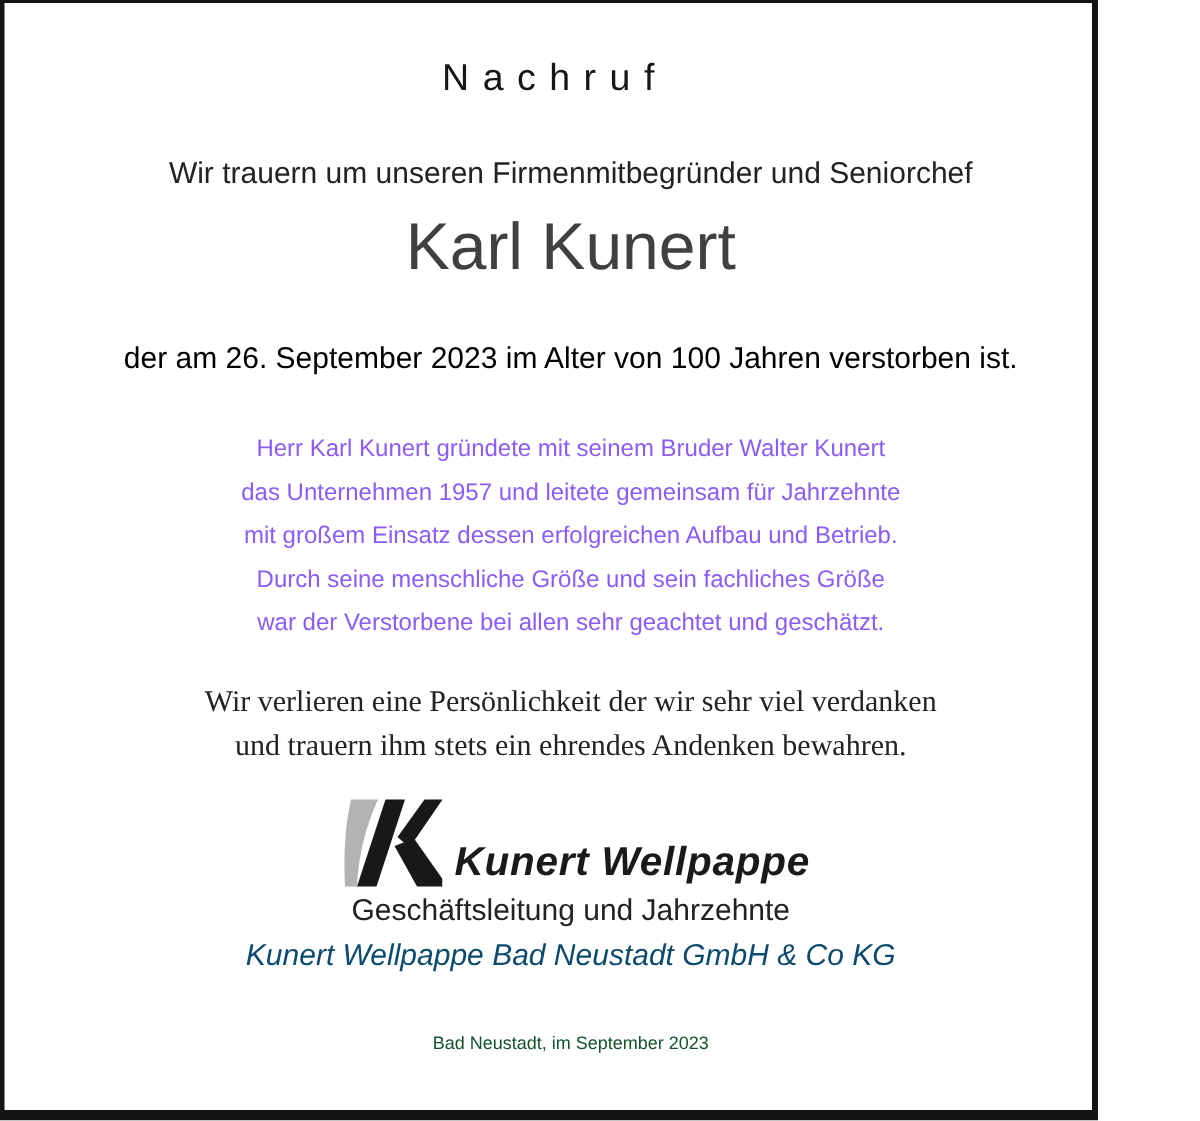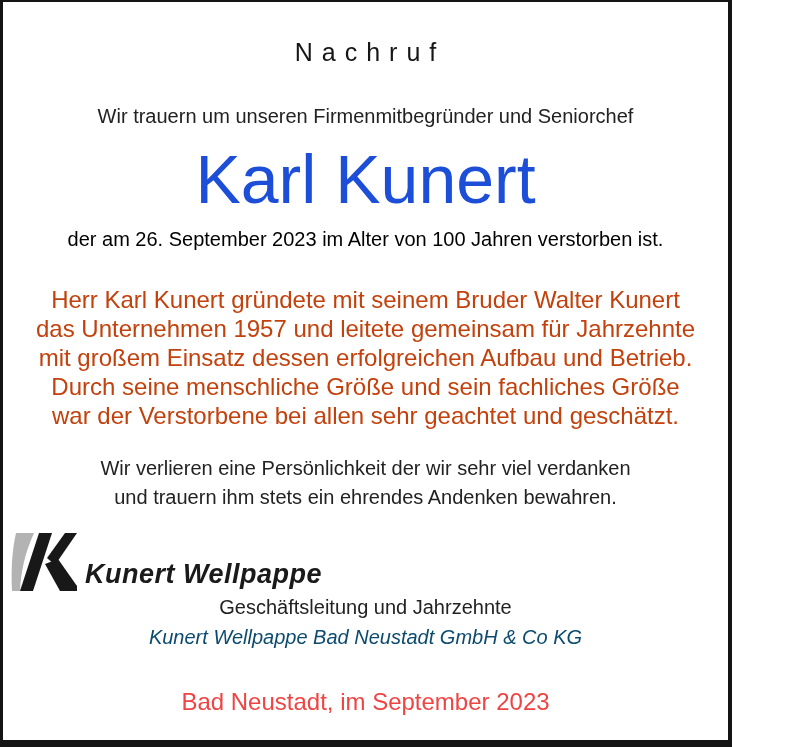--- a/index.html
+++ b/index.html
@@ -19,80 +19,82 @@
     border-bottom: 7px solid #141414;
     font-family: "Liberation Sans", "DejaVu Sans", sans-serif;
     color: #1f1f1f;
     overflow: hidden;
   }
   .block {
     position: absolute;
     left: 0;
     right: 0;
     text-align: center;
+    padding-left: 30px;
   }
   .title {
     top: 36px;
     font-size: 25px;
     letter-spacing: 9px;
     padding-left: 9px; 
     color: #161616;
   }
   .intro {
     top: 103px;
     font-size: 20px;
     color: #222222;
   }
   .name {
     top: 138px;
-    font-size: 68px;
+    font-size: 44px;
     line-height: 1.15;
     font-weight: 400;
-    color: #1d4ed8;
+    color: #404040;
   }
   .death-line {
     top: 226px;
     font-size: 20px;
     color: #000000;
   }
   .para1 {
     top: 283px;
-    font-size: 24px;
+    font-size: 16px;
     line-height: 29px;
-    color: #c2410c;
+    color: #8b5cf6;
   }
   .para2 {
     top: 452px;
     font-size: 20px;
     line-height: 29px;
     color: #222222;
+    font-family: Liberation Serif, serif;
   }
   .logo-row {
     top: 528px;
     display: flex;
-    justify-content: flex-start;
+    justify-content: center;
     align-items: flex-end;
   }
   .logo-icon {
     width: 74px;
     height: 64px;
     flex: 0 0 auto;
   }
   .company-name {
     font-size: 27px;
     font-weight: 700;
     font-style: italic;
     color: #1a1a1a;
     margin-left: 8px;
     margin-bottom: 4px;
     letter-spacing: 0.5px;
   }
   .sig1 { top: 594px; font-size: 20px; color: #222222; }
   .sig2 { top: 624px; font-size: 20px; color: #0c4a6e; font-style: italic; }
-  .closing { top: 686px; font-size: 24px; color: #ef4444; }
+  .closing { top: 686px; font-size: 12px; color: #14532d; }
 </style>
 </head>
 <body>
 
 <div class="page">
 
   <div class="block title">Nachruf</div>
 
   <div class="block intro">Wir trauern um unseren Firmenmitbegründer und Seniorchef</div>
 

